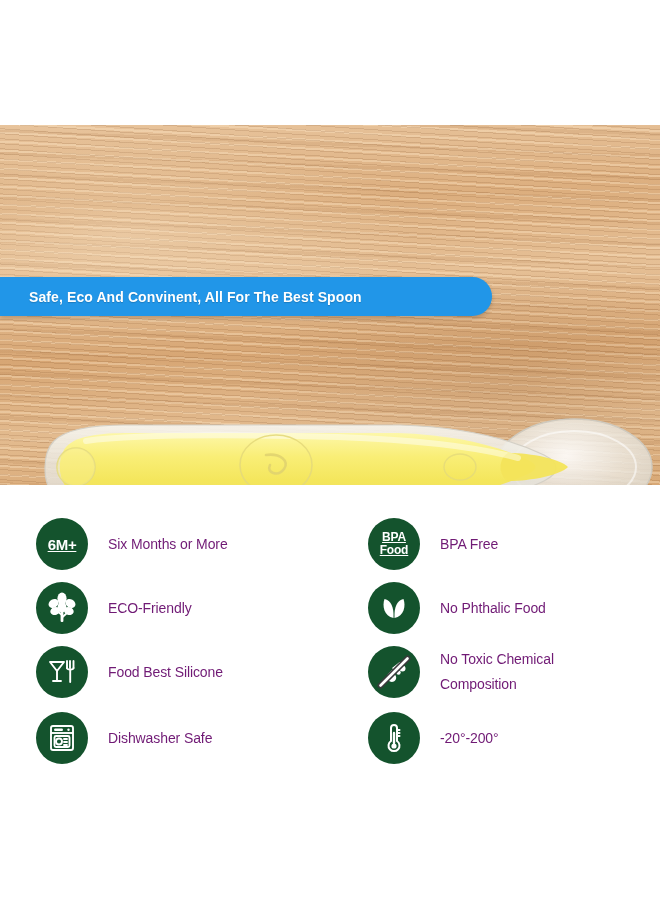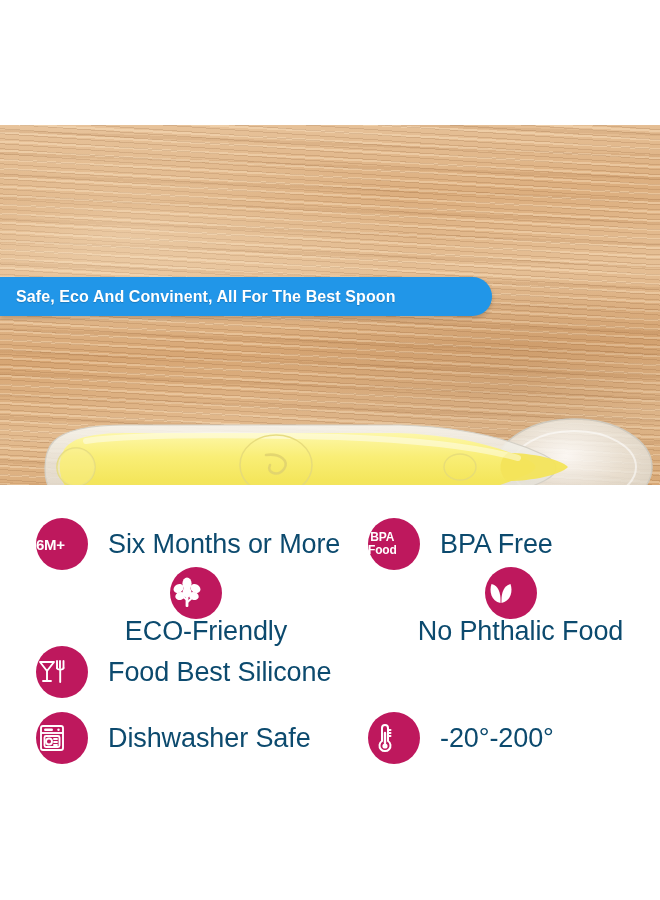--- a/index.html
+++ b/index.html
@@ -52,24 +52,24 @@
     position:absolute;
     left:0;top:152px;
     width:492px;height:39px;
     background:#2196e8;
     border-radius:0 22px 22px 0;
     display:flex;align-items:center;
     box-shadow:0 2px 4px rgba(0,0,0,.18);
   }
   .banner-text{
     color:#ffffff;
-    font-size:16px;
+    font-size:14px;
     font-weight:bold;
     letter-spacing:.1px;
-    padding-left:16px;
+    padding-left:29px;
     white-space:nowrap;
     text-shadow:0 1px 1px rgba(0,0,0,.18);
   }
 
   
   .spoon{
     position:absolute;
     left:8px;top:286px;
     width:648px;height:118px;
   }
@@ -80,46 +80,47 @@
     left:0;top:496px;
     width:660px;height:310px;
   }
   .feat{
     position:absolute;
     display:flex;align-items:center;
   }
   .col-l{left:36px;width:320px;}
   .col-r{left:368px;width:285px;}
   .row-1{top:22px;}
-  .row-2{top:71px;flex-direction:column;}
+  .row-2{top:86px;}
   .row-3{top:150px;}
   .row-4{top:216px;}
 
   .badge{
     width:52px;height:52px;
     border-radius:50%;
-    background:#be185d;
+    background:#14532d;
     flex:0 0 52px;
-    display:flex;align-items:center;justify-content:flex-start;
+    display:flex;align-items:center;justify-content:center;
     color:#ffffff;
     position:relative;
+    text-decoration:underline;
   }
   .badge svg{display:block;}
   .badge-txt{
     font-size:15px;font-weight:bold;line-height:1;
     letter-spacing:-.3px;
   }
   .badge-txt2{
     font-size:12px;font-weight:bold;line-height:13px;
     text-align:center;letter-spacing:-.2px;
   }
   .feat-label{
     margin-left:20px;
-    font-size:27px;
-    color:#0c4a6e;
+    font-size:14px;
+    color:#701a75;
     line-height:25px;
     letter-spacing:-.1px;
     white-space:pre-line;
   }
 </style>
 </head>
 <body>
 
 <div class="photo">
   <div class="wood"></div>
@@ -247,20 +248,36 @@
   <div class="feat col-r row-2">
     <div class="badge">
       <svg width="32" height="32" viewBox="0 0 32 32" fill="#ffffff">
         <path d="M15.5 26 C6 24 4 14 6.5 7 C13 8.5 16 15 15.5 26 Z"></path>
         <path d="M16.5 26 C26 24 28 14 25.5 7 C19 8.5 16 15 16.5 26 Z"></path>
       </svg>
     </div>
     <div class="feat-label">No Phthalic Food</div>
   </div>
 
+  <div class="feat col-r row-3">
+    <div class="badge">
+      <svg width="38" height="38" viewBox="0 0 38 38">
+        <g fill="#ffffff">
+          <path d="M14 20 C11 23 11.5 27 15 28.5 C18.5 30 22 27 21 23.5 L17.5 16.5 Z"></path>
+          <path d="M17 15 L24 9.5 C25 8.7 26.3 9 26.8 10 C27.3 11 26.8 12.2 25.8 12.7 L19.5 17.5 Z"></path>
+          <circle cx="27.5" cy="15.5" r="3"></circle>
+          <circle cx="23.5" cy="19.5" r="2.2"></circle>
+        </g>
+        <path d="M5.5 32.5 L32.5 5.5" stroke="#3a3a3c" stroke-width="6" stroke-linecap="round"></path>
+        <path d="M5.5 32.5 L32.5 5.5" stroke="#ffffff" stroke-width="2.6" stroke-linecap="round"></path>
+      </svg>
+    </div>
+    <div class="feat-label">No Toxic Chemical
+Composition</div>
+  </div>
 
   <div class="feat col-r row-4">
     <div class="badge">
       <svg width="34" height="34" viewBox="0 0 34 34" fill="none" stroke="#ffffff" stroke-width="2" stroke-linecap="round">
         <path d="M14 20 V7 a3 3 0 0 1 6 0 V20 a5.5 5.5 0 1 1 -6 0 Z"></path>
         <circle cx="17" cy="25" r="2.6" fill="#ffffff" stroke="none"></circle>
         <path d="M17 22 V12" stroke-width="2.4"></path>
         <path d="M20 9 H22.5 M20 12 H22.5 M20 15 H22.5"></path>
       </svg>
     </div>

